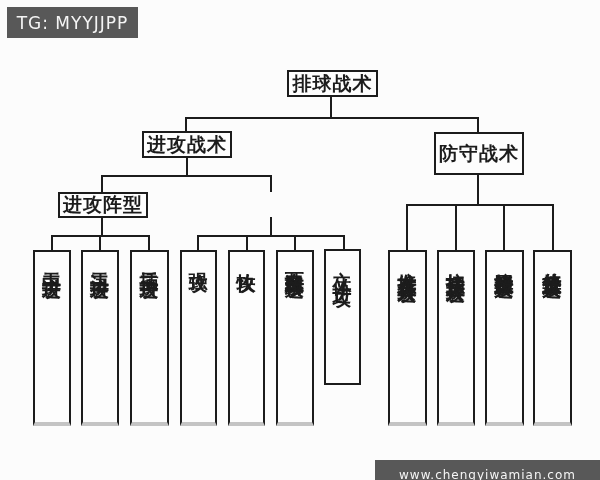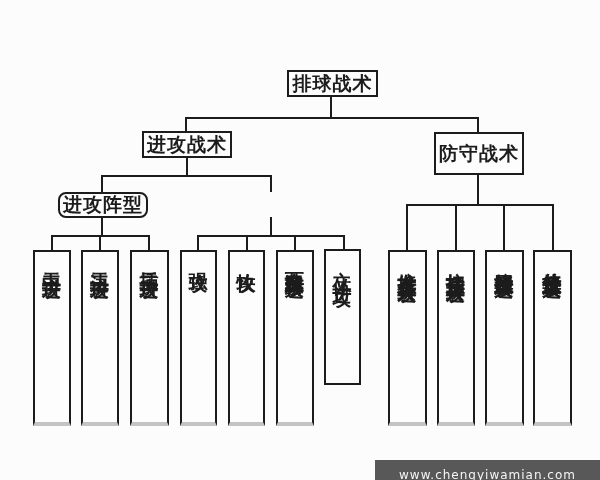--- a/index.html
+++ b/index.html
@@ -41,20 +41,21 @@
     display:flex;align-items:center;justify-content:center;
     font-family:"DejaVu Sans","Liberation Sans",sans-serif;
     font-size:17px;letter-spacing:1px;white-space:nowrap;
   }
 </style>
 </head>
 <body>
 
 <div class="canvas">
 
+  <div class="badge" style="left:7px;top:7px;width:131px;height:31px;">TG: MYYJJPP</div>
   <div class="badge" style="left:375px;top:439px;width:225px;height:29px;font-size:12px;margin-top:21px;">www.chengyiwamian.com</div>
 
   <div class="vl" style="left:330px;top:96px;height:21px;"></div>
   <div class="hl" style="left:185px;top:117px;width:294px;"></div>
   <div class="vl" style="left:185px;top:117px;height:15px;"></div>
   <div class="vl" style="left:477px;top:117px;height:16px;"></div>
 
   <div class="vl" style="left:186px;top:157px;height:20px;"></div>
   <div class="hl" style="left:101px;top:175px;width:171px;"></div>
   <div class="vl" style="left:101px;top:175px;height:17px;"></div>
@@ -78,21 +79,21 @@
   <div class="vl" style="left:406px;top:204px;height:46px;"></div>
   <div class="vl" style="left:455px;top:204px;height:46px;"></div>
   <div class="vl" style="left:503px;top:204px;height:46px;"></div>
   <div class="vl" style="left:552px;top:204px;height:46px;"></div>
 
   <div class="node" style="left:287px;top:70px;width:91px;height:27px;">排球战术</div>
 
   <div class="node" style="left:142px;top:131px;width:90px;height:27px;">进攻战术</div>
   <div class="node" style="left:434px;top:132px;width:90px;height:43px;">防守战术</div>
 
-  <div class="node" style="left:58px;top:192px;width:90px;height:26px;border-radius:8px;">进攻阵型</div>
+  <div class="node" style="left:58px;top:192px;width:90px;height:26px;">进攻阵型</div>
 
   <div class="leaf" style="left:33px;top:250px;width:38px;height:176px;">
     <div class="vtext">中二三进攻</div>
   </div>
   <div class="leaf" style="left:81px;top:250px;width:38px;height:176px;">
     <div class="vtext">边二三进攻</div>
   </div>
   <div class="leaf" style="left:130px;top:250px;width:39px;height:176px;">
     <div class="vtext">插二三进攻</div>
   </div>

